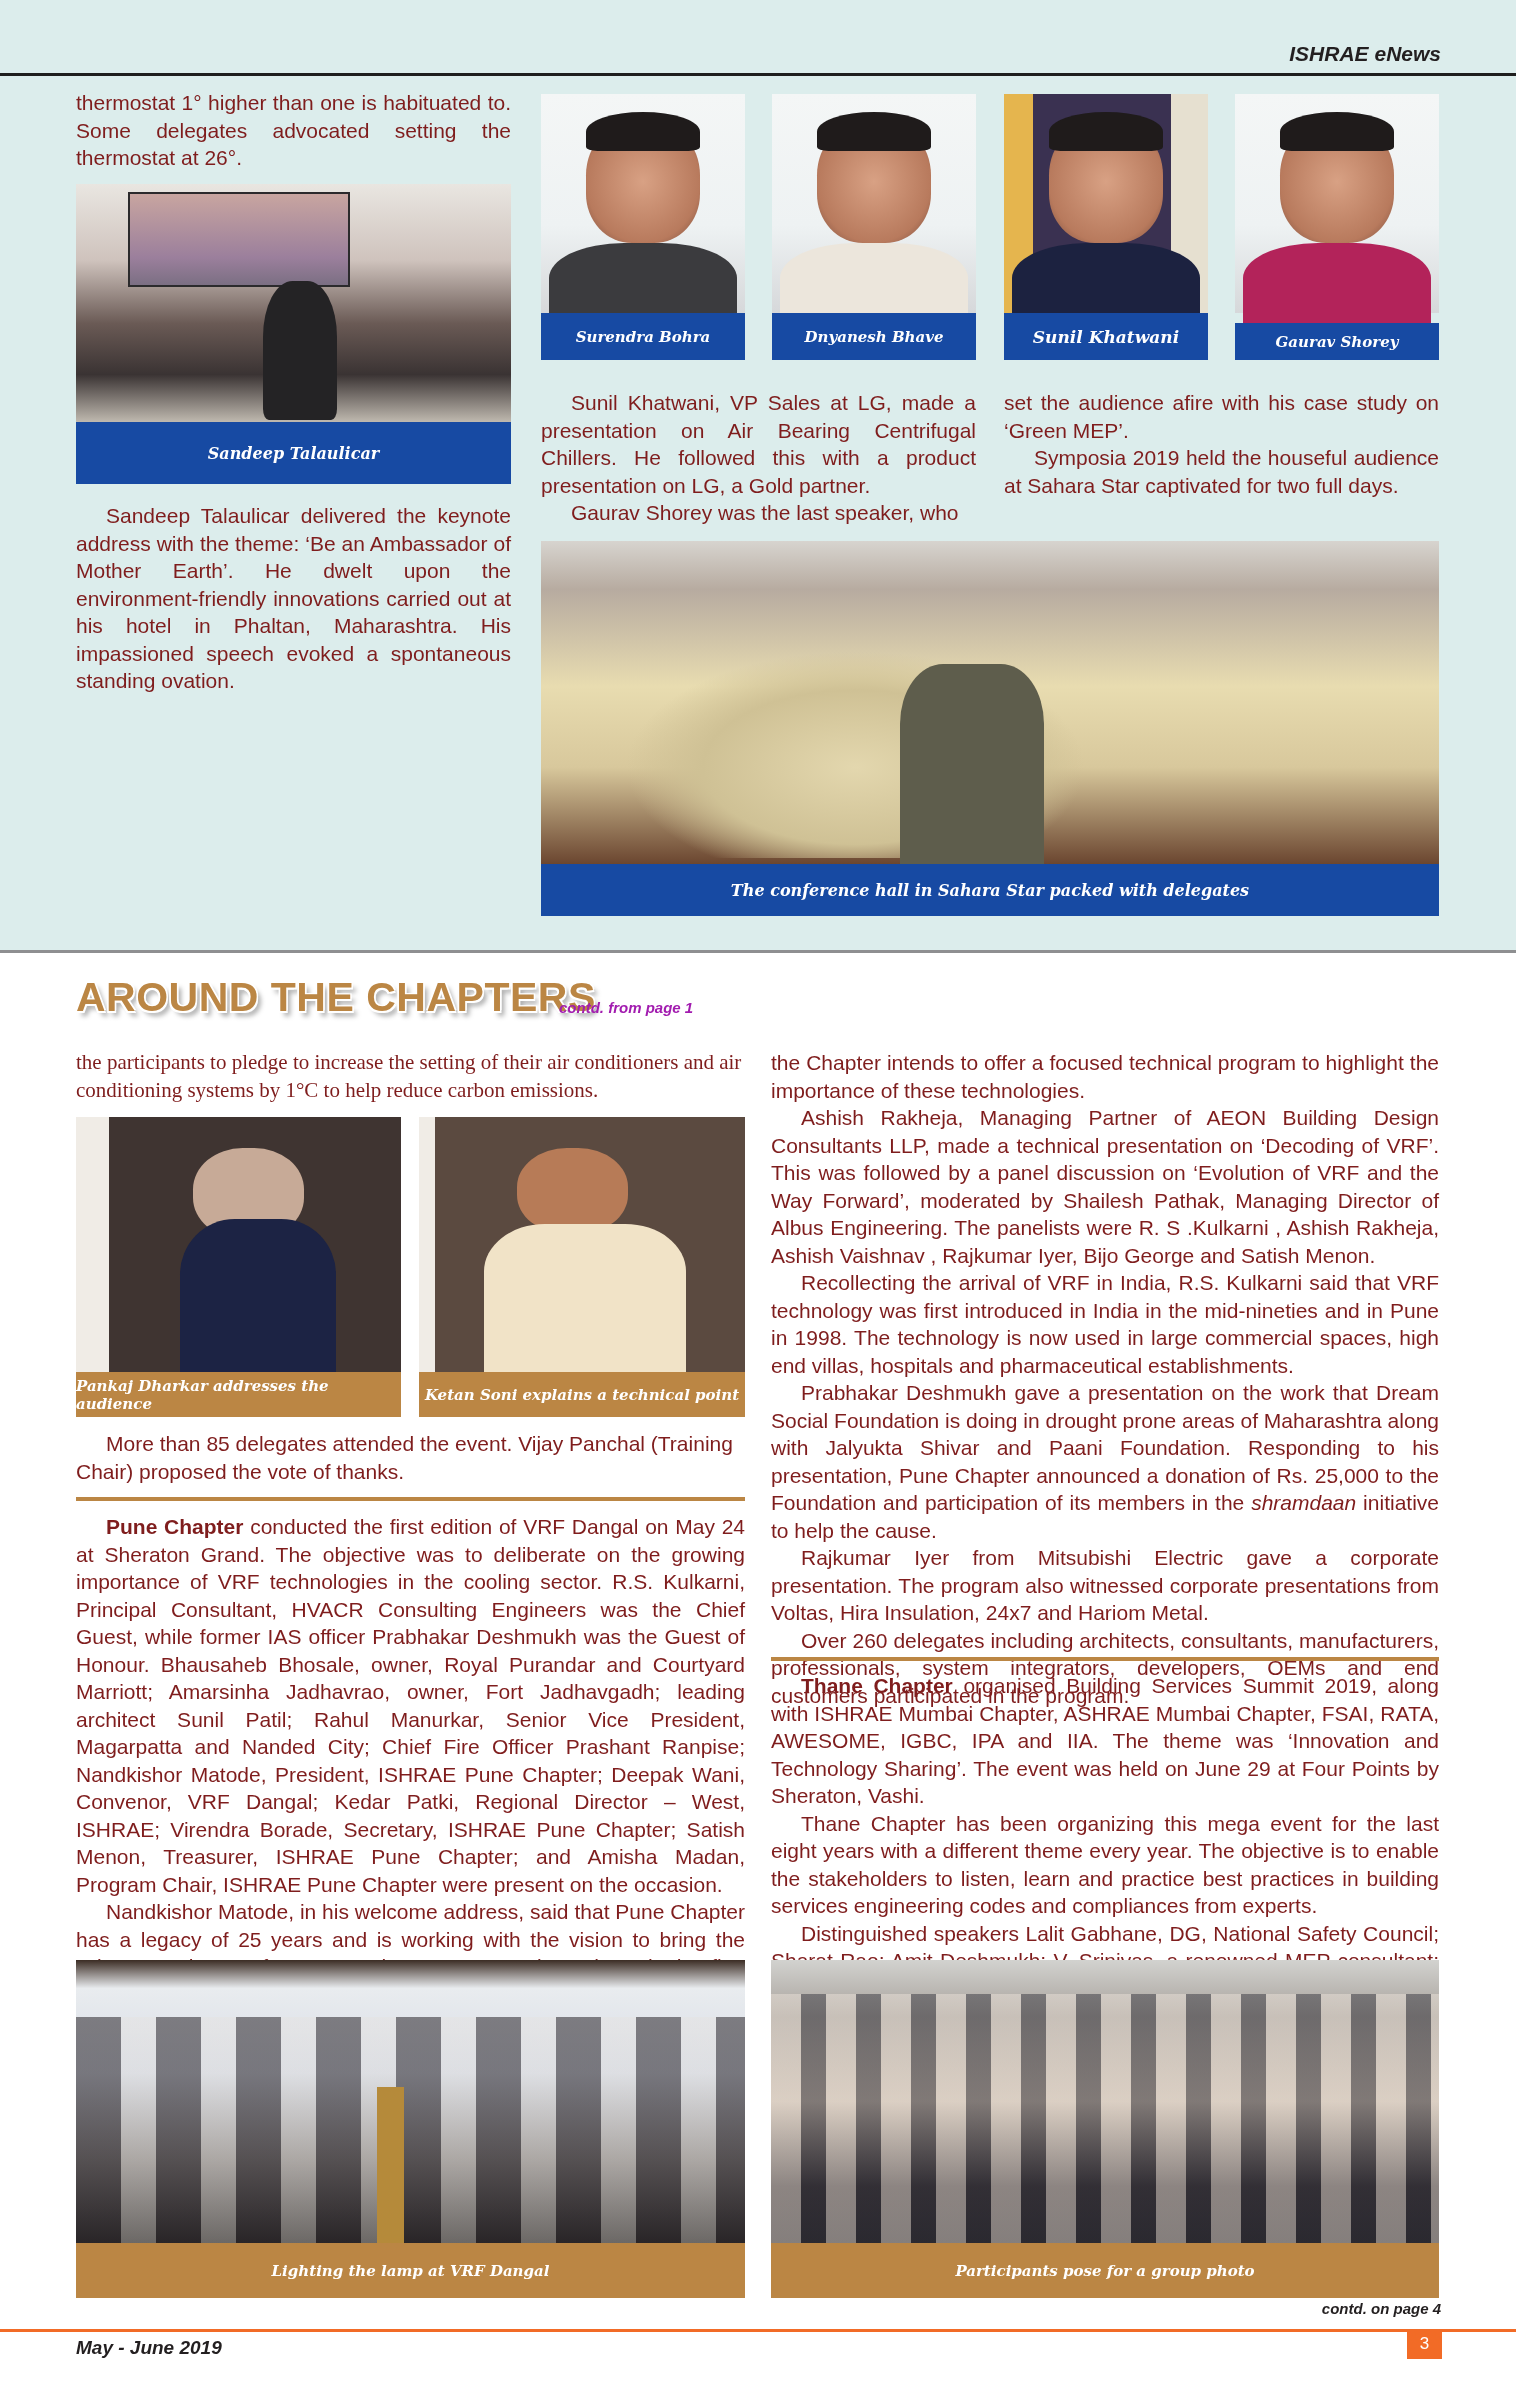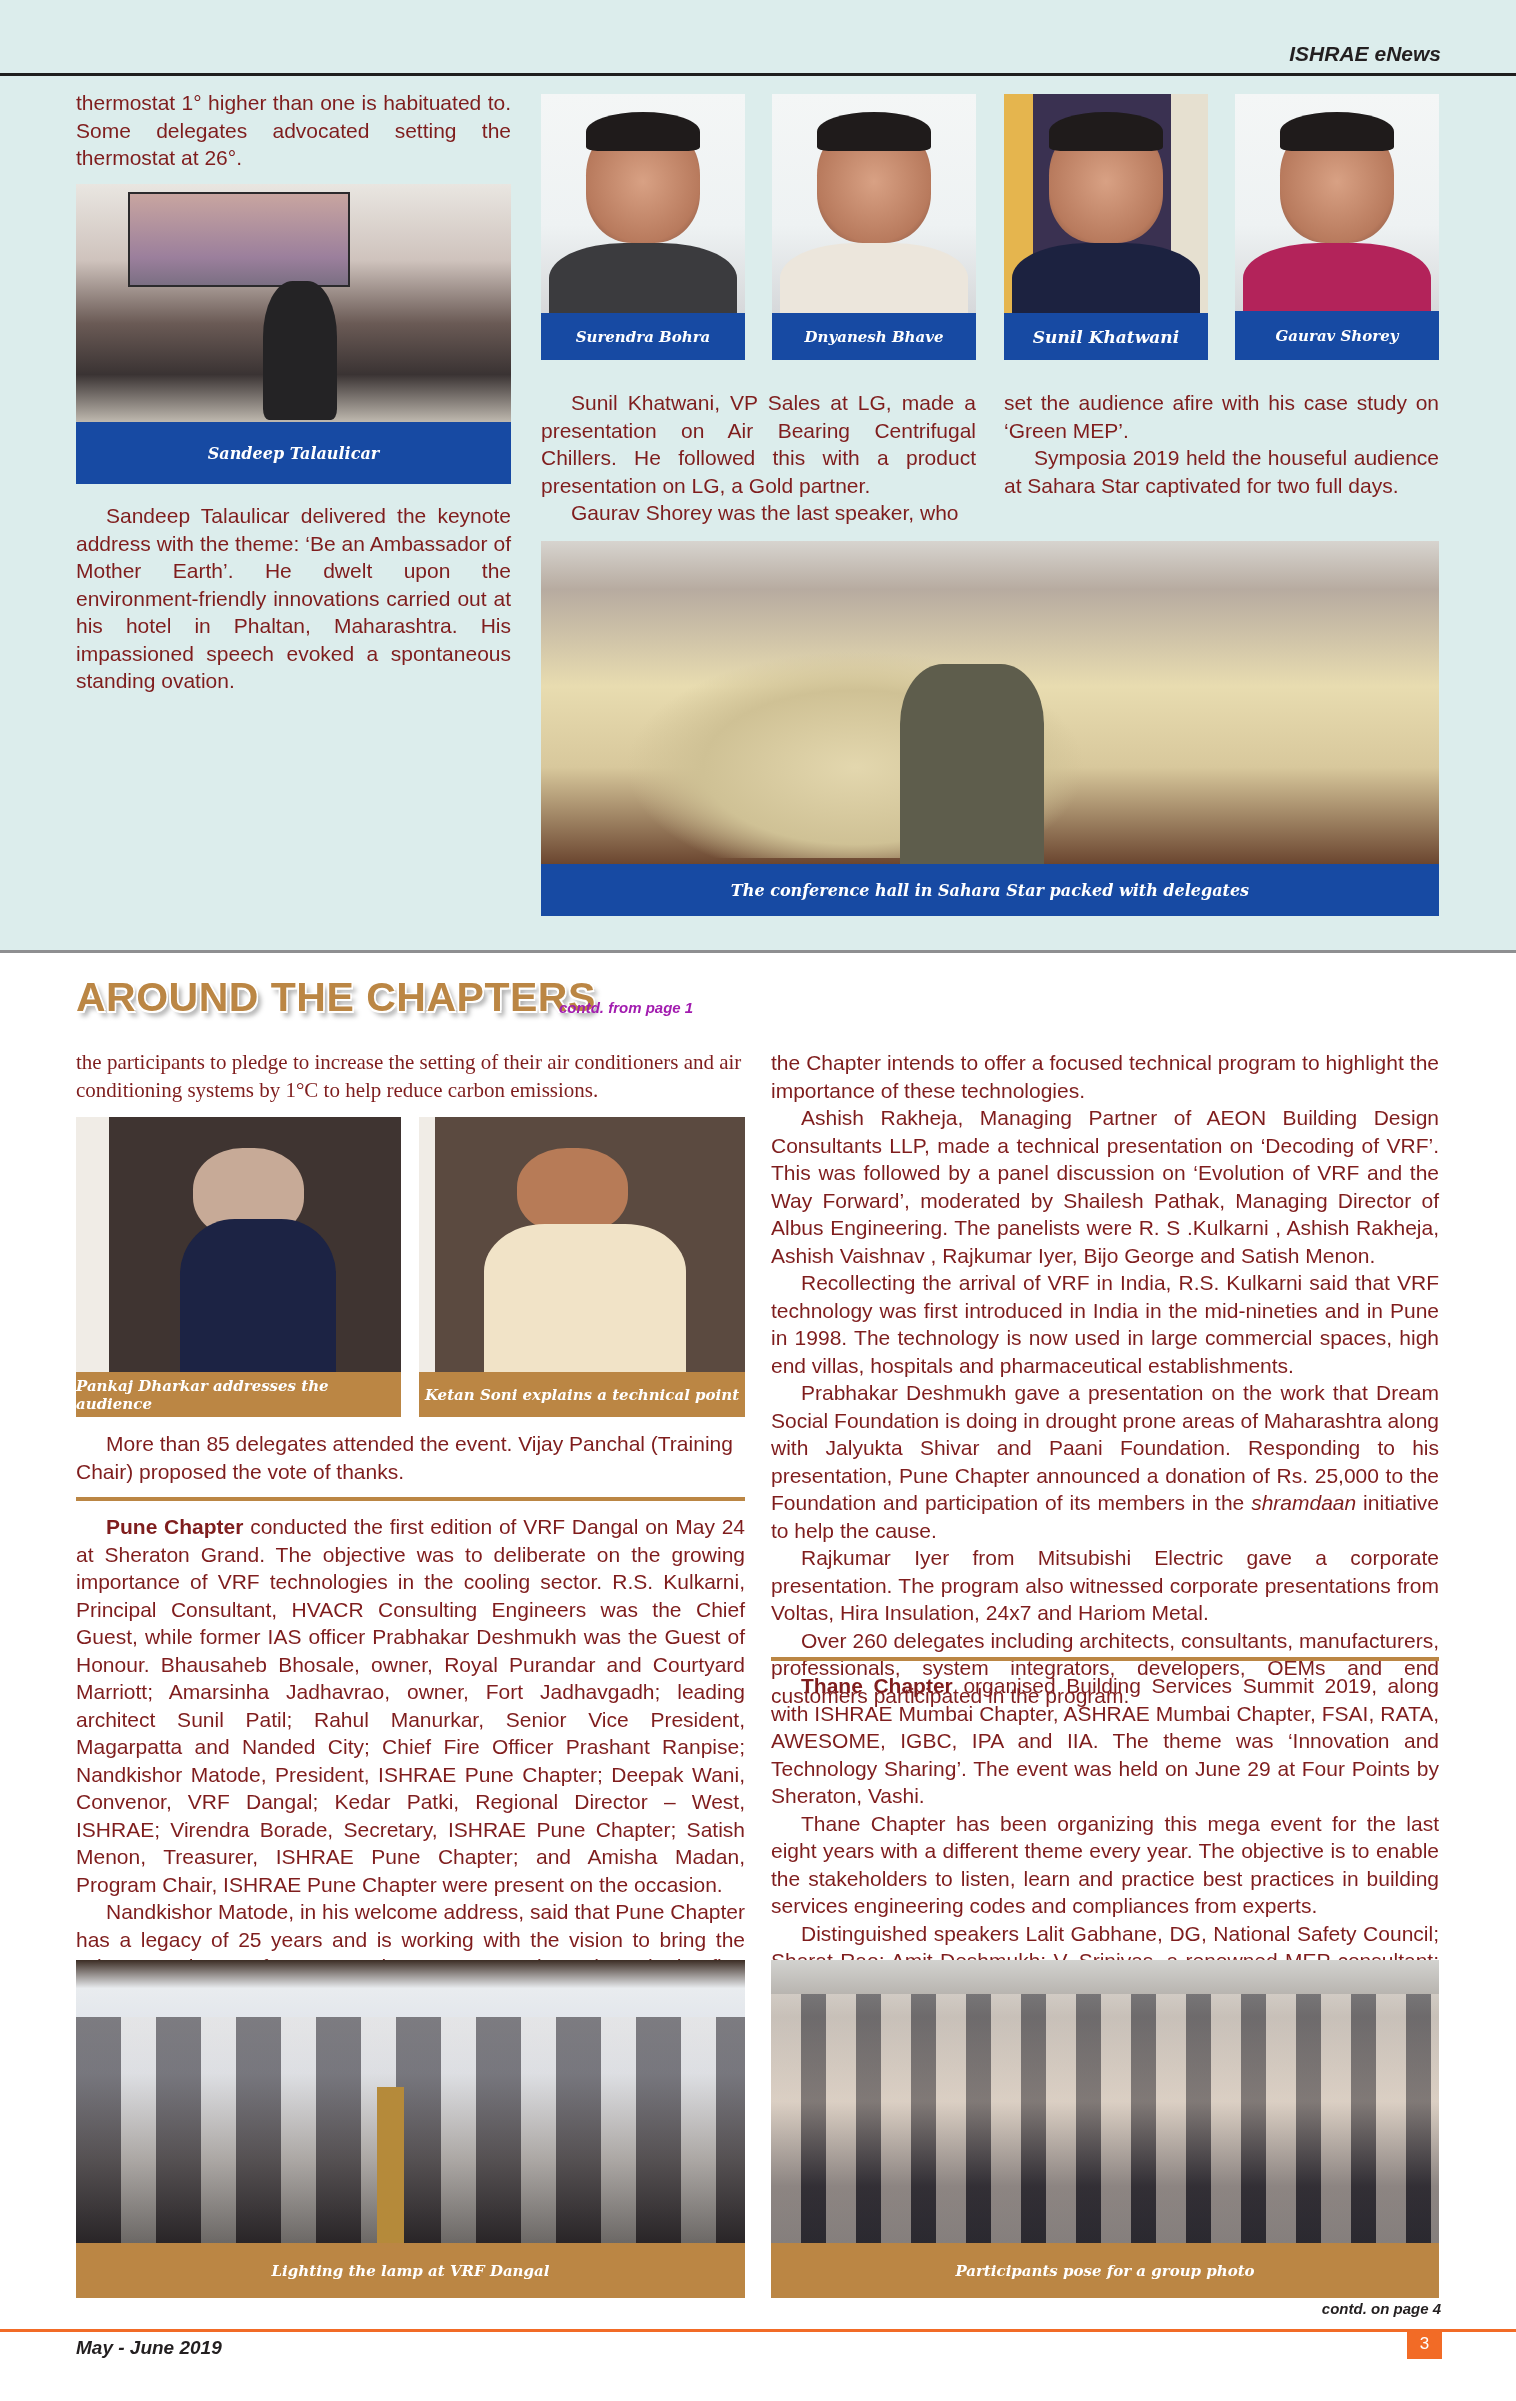--- a/index.html
+++ b/index.html
@@ -109,21 +109,21 @@
       <div class="hair"></div>
   </div>
   <div class="caption-bar cap-blue" style="height:47px; font-size:17px;">Sunil Khatwani</div>
 </div>
 <div class="photo" style="left:1235px; top:94px; width:204px; height:266px;">
   <div class="img portrait p4" style="height:219px;">
     <div class="body"></div>
       <div class="face"></div>
       <div class="hair"></div>
   </div>
-  <div class="caption-bar cap-blue" style="height:49px; font-size:15px;">Gaurav Shorey</div>
+  <div class="caption-bar cap-blue" style="height:37px; font-size:15px;">Gaurav Shorey</div>
 </div>
 
 <div class="col" style="left:541px; top:389px; width:435px;">
   <p class="para indent">Sunil Khatwani, VP Sales at LG, made a presentation on Air Bearing Centrifugal Chillers. He followed this with a product presentation on LG, a Gold partner.</p>
   <p class="para indent">Gaurav Shorey was the last speaker, who</p>
 </div>
 <div class="col" style="left:1004px; top:389px; width:435px;">
   <p class="para">set the audience afire with his case study on ‘Green MEP’.</p>
   <p class="para indent">Symposia 2019 held the houseful audience at Sahara Star captivated for two full days.</p>
 </div>

